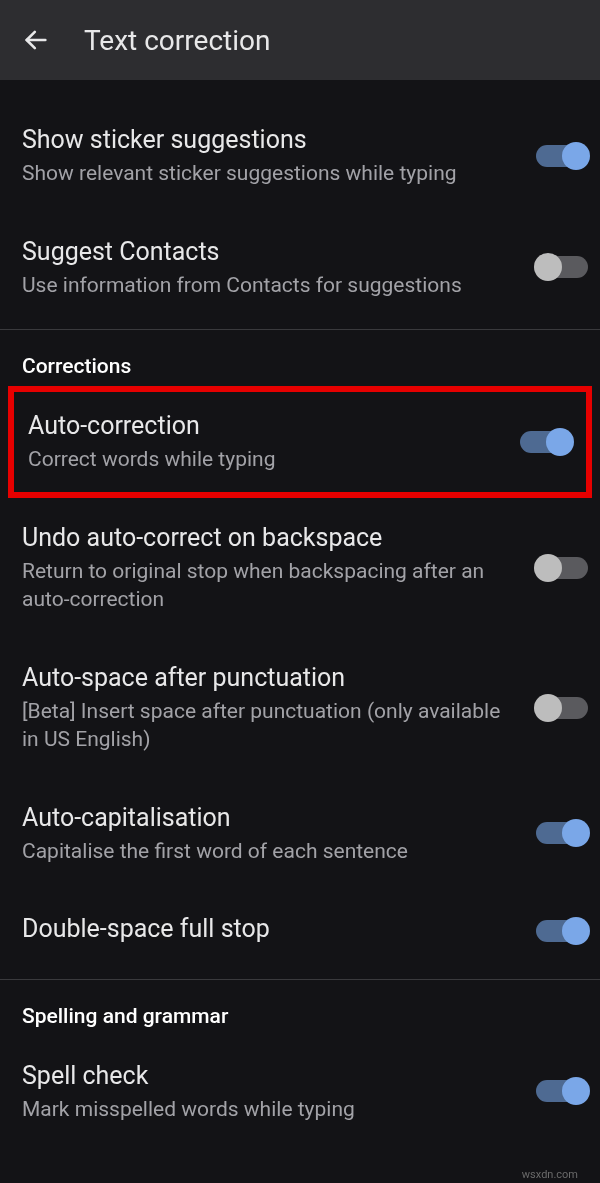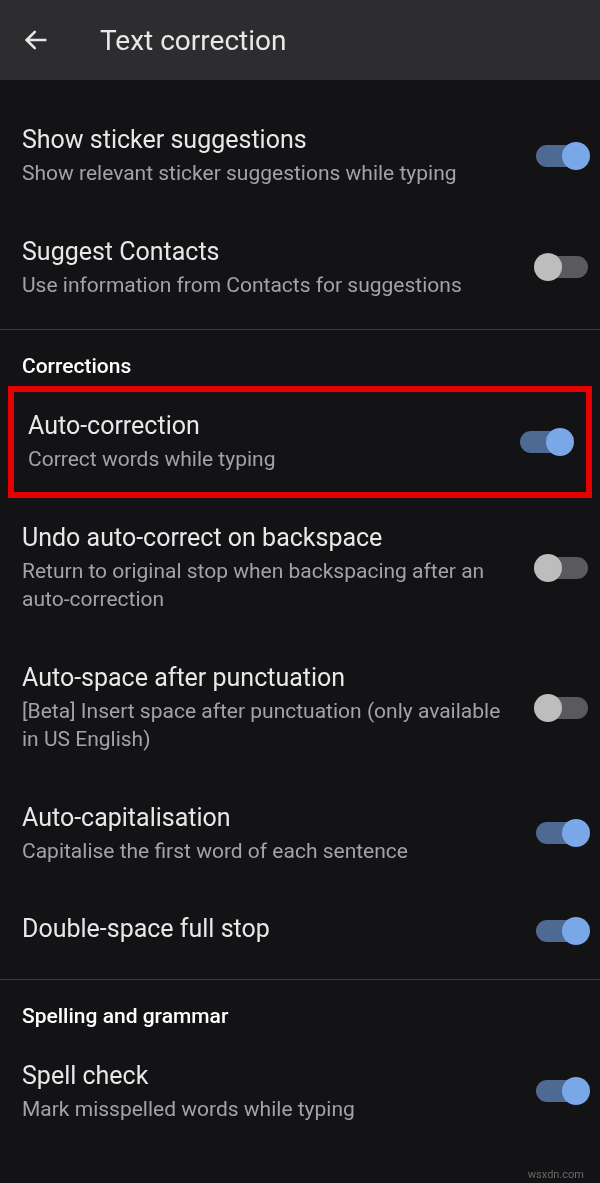--- a/index.html
+++ b/index.html
@@ -10,21 +10,21 @@
       font-family: Roboto, -apple-system, "Segoe UI", Arial, sans-serif;
       overflow: hidden;
       color: #e8e8e9;
     }
     .header {
       height: 80px;
       background: #2d2d30;
       display: flex;
       align-items: center;
       padding: 0 16px;
-      gap: 44px;
+      gap: 28px;
     }
     .back-btn {
       width: 40px;
       height: 40px;
       display: flex;
       align-items: center;
       justify-content: center;
       cursor: pointer;
       color: #e8e8e9;
     }
@@ -97,21 +97,21 @@
     .highlight-box {
       border: 6px solid #e60000;
       margin: 0 8px;
     }
     .highlight-box .setting-row {
       padding: 18px 14px 18px 14px;
       justify-content: space-between;
     }
     .watermark {
       position: absolute;
-      right: 16px;
+      right: 22px;
       bottom: 2px;
       font-size: 11px;
       color: #6a6a6a;
     }
   </style>
 </head>
 <body>
 
 <div class="header">
   <div class="back-btn">

